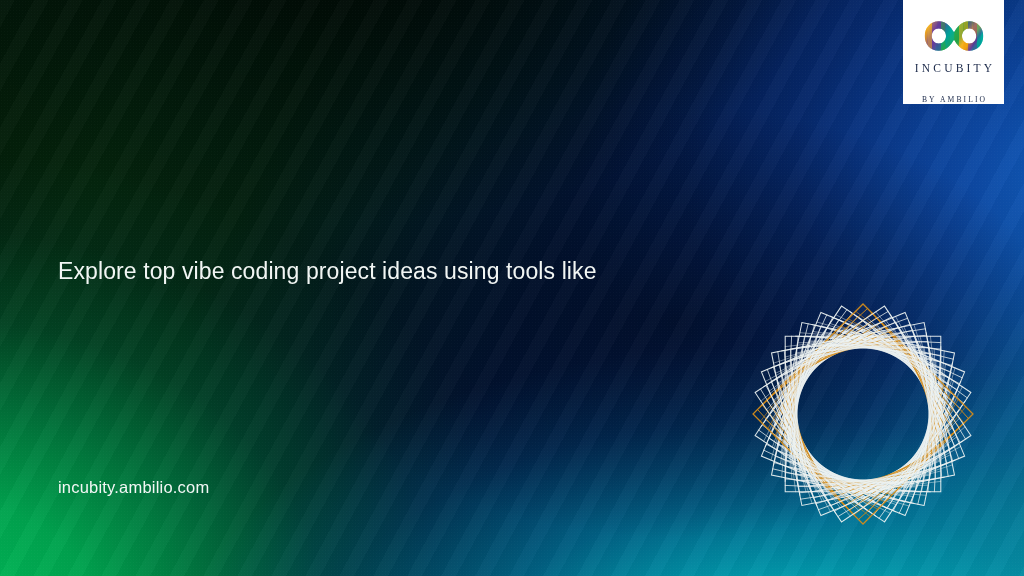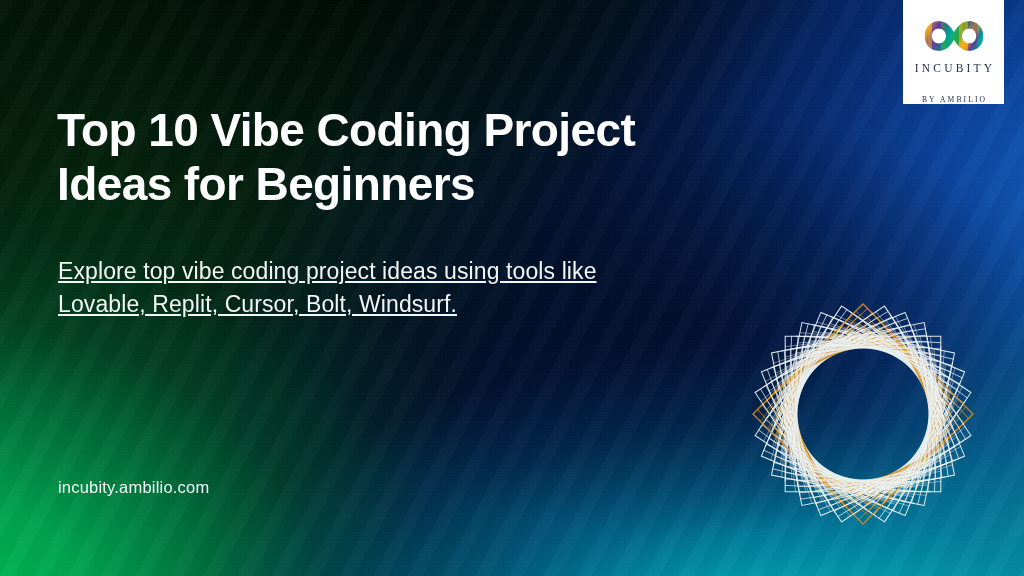--- a/index.html
+++ b/index.html
@@ -148,21 +148,21 @@
     position: absolute;
     left: 58px;
     top: 255px;
     width: 620px;
     color: #f2f6f4;
     font-size: 23px;
     font-weight: normal;
     line-height: 1.42;
     letter-spacing: 0.1px;
   }
-  #subhead .sh-line { display: block; text-decoration: underline; }
+  #subhead .sh-line { display: block; }
 
   #site-url {
     position: absolute;
     left: 58px;
     top: 478px;
     color: #f3f7f5;
     font-size: 16.5px;
     letter-spacing: 0.2px;
   }
 
@@ -694,25 +694,20 @@
           <rect x="99" y="0" width="9" height="66" fill="#5a3a96"></rect>
           <rect x="108" y="0" width="8" height="66" fill="#00a19a"></rect>
           <rect x="116" y="0" width="8" height="66" fill="#00b2a4"></rect>
         </g>
       </g>
     </svg>
     <div class="logo-word">INCUBITY</div>
     <div class="logo-sub">BY AMBILIO</div>
   </div>
 
-  <div id="headline">
-    <span class="hl-line">Top 10 Vibe Coding Project</span>
-    <span class="hl-line">Ideas for Beginners</span>
-  </div>
 
   <div id="subhead">
     <span class="sh-line">Explore top vibe coding project ideas using tools like</span>
-    <span class="sh-line">Lovable, Replit, Cursor, Bolt, Windsurf.</span>
   </div>
 
   <div id="site-url">incubity.ambilio.com</div>
 
 </div>
 
 </body></html>

